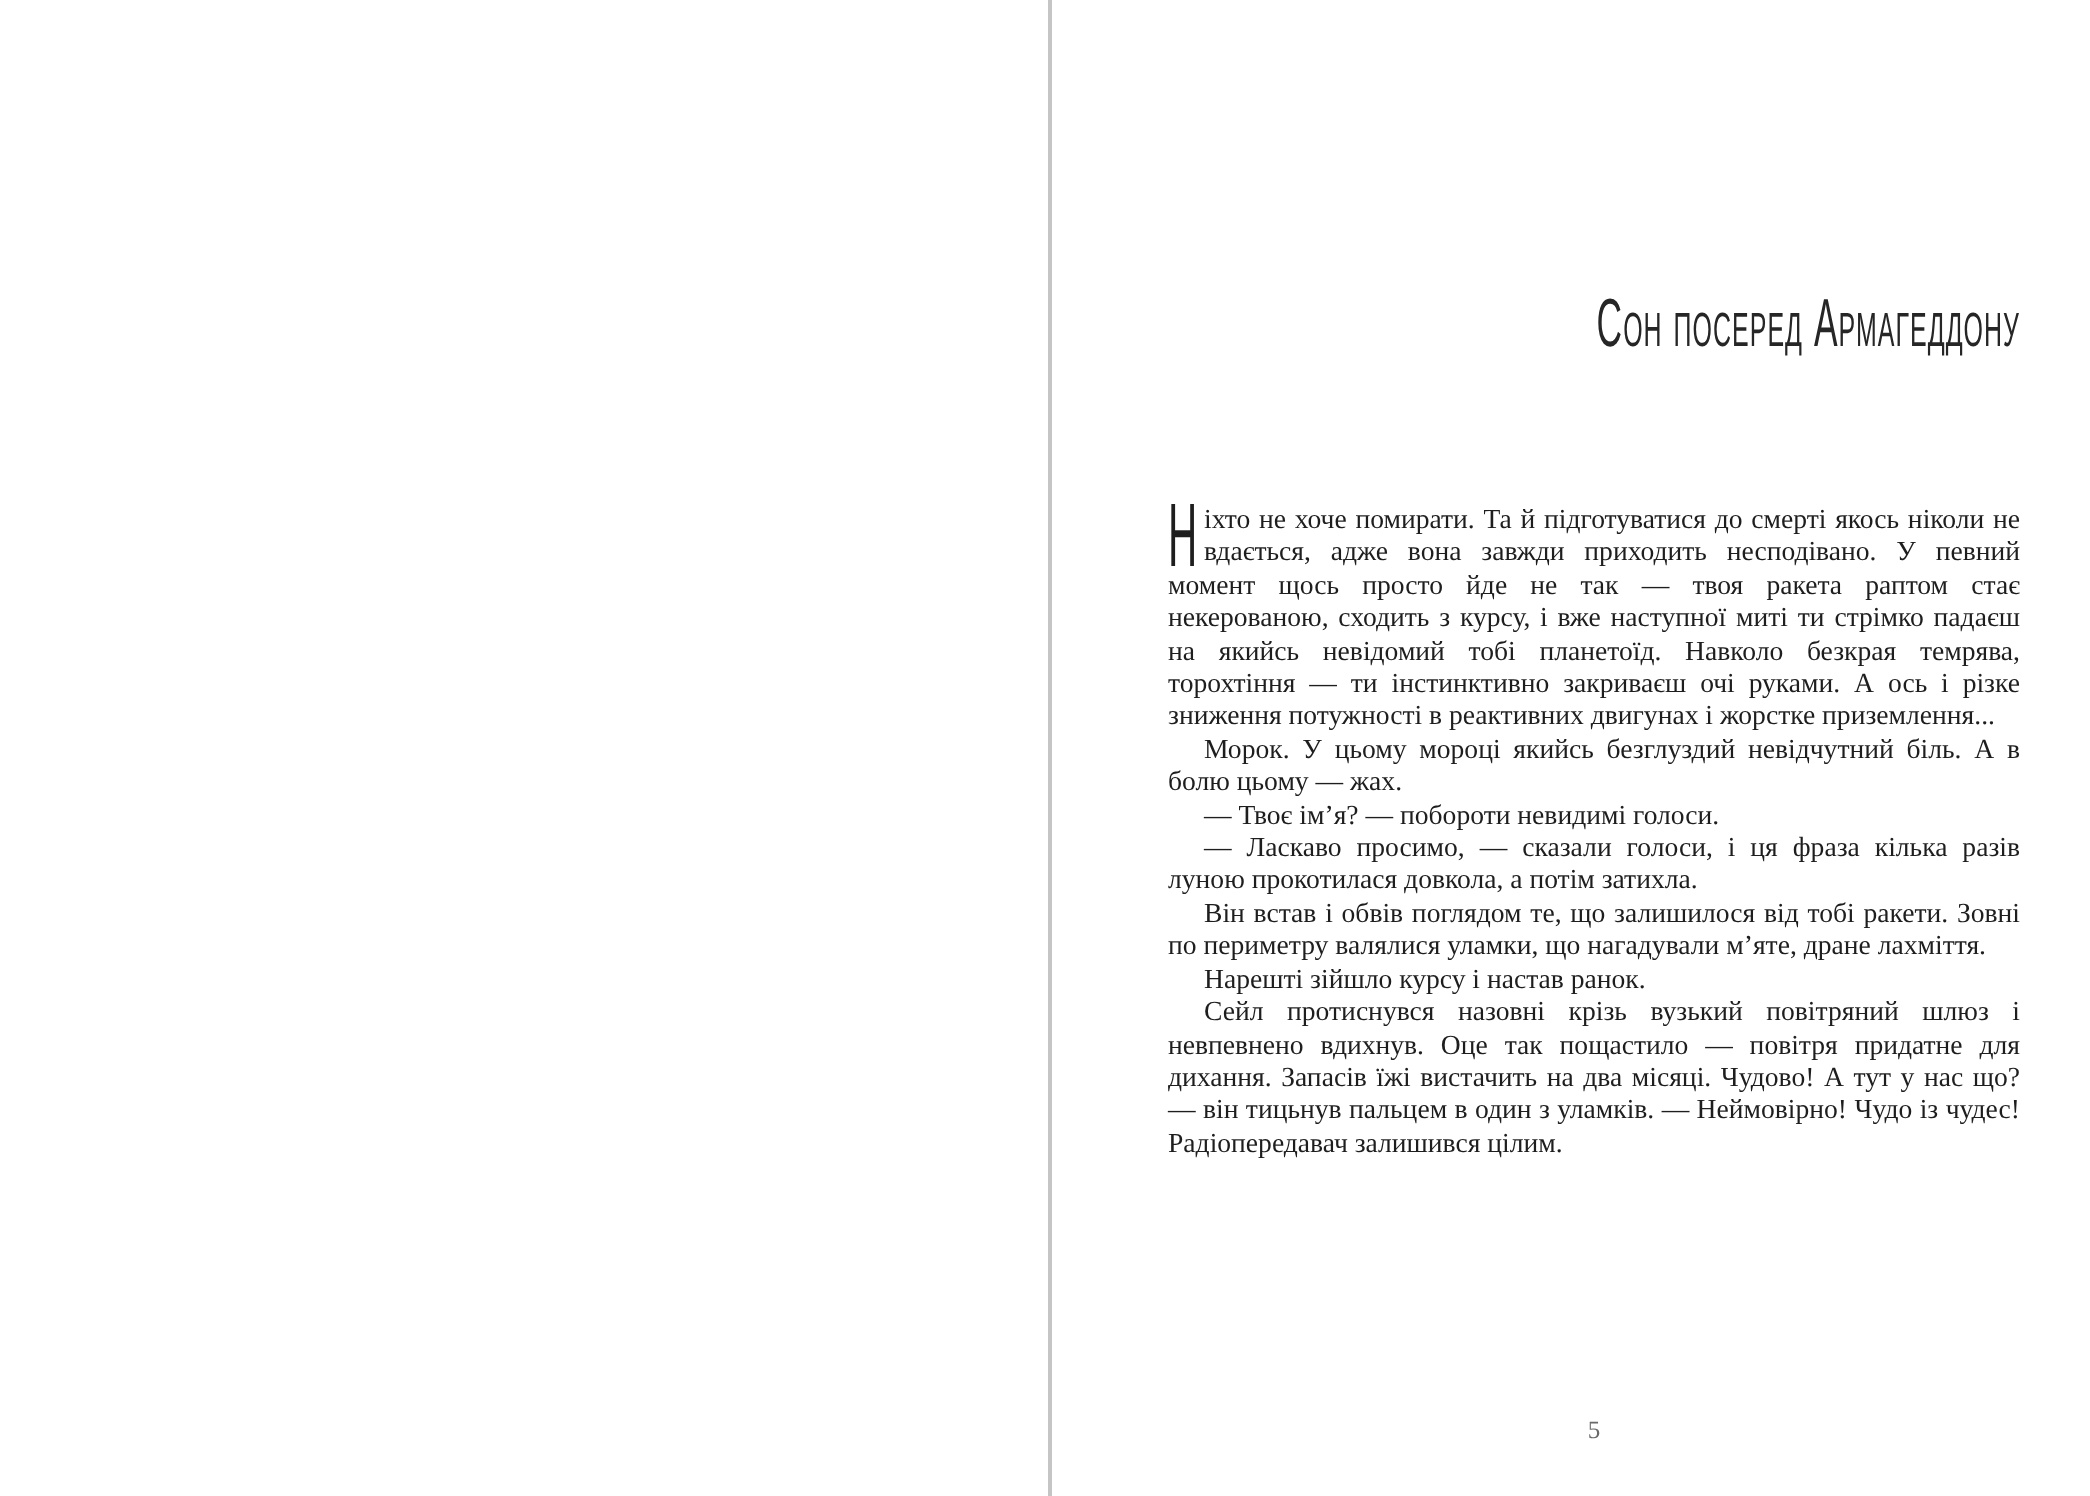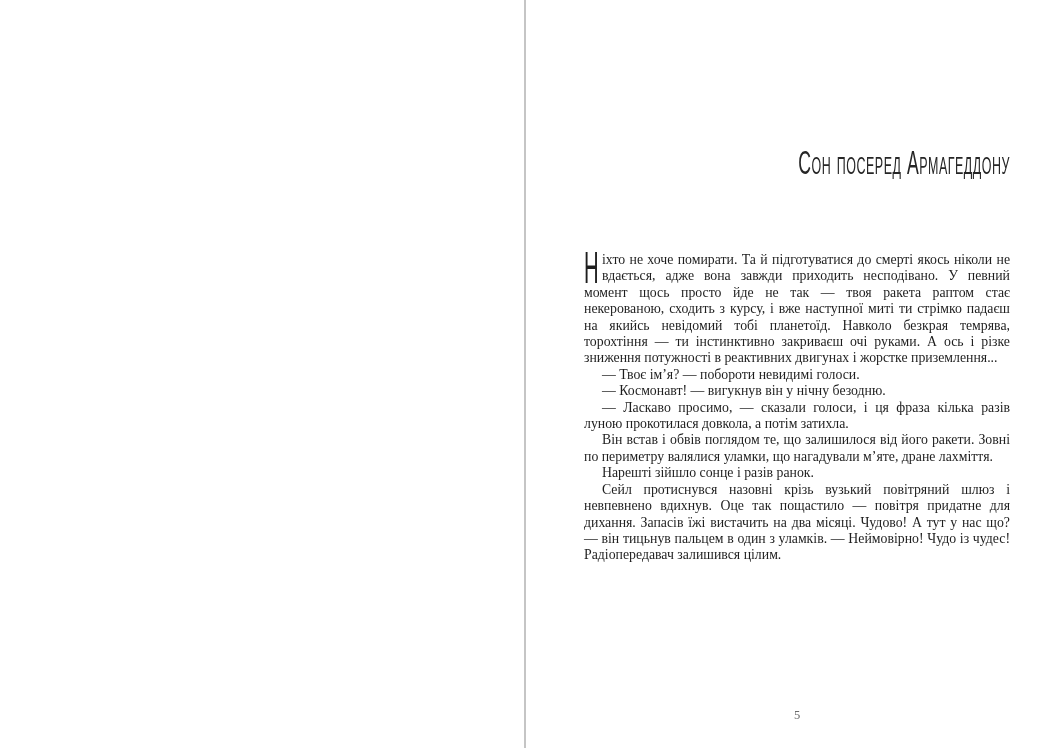--- a/index.html
+++ b/index.html
@@ -104,23 +104,23 @@
   <div class="left-page"></div>
 
   <div class="page-divider"></div>
 
   <div class="right-page"></div>
 
   <div class="chapter-title">Сон посеред Армагеддону</div>
 
   <div class="body-text">
     <p class="para first"><span class="dropcap">Н</span><span>іхто не хоче помирати. Та й підготуватися до смерті якось ніколи не вдається, адже вона завжди приходить несподівано. У певний момент щось просто йде не так — твоя ракета раптом стає некерованою, сходить з курсу, і вже наступної миті ти стрімко падаєш на якийсь невідомий тобі планетоїд. Навколо безкрая темрява, торохтіння — ти інстинктивно закриваєш очі руками. А ось і різке зниження потужності в реактивних двигунах і жорстке приземлення...</span></p>
+    <p class="para">Морок. У цьому мороці якийсь безглуздий невідчутний біль. А в болю цьому — жах.</p>
     <p class="para">— Твоє ім’я? — побороти невидимі голоси.</p>
-    <p class="para">— Космонавт! — вигукнув він у нічну безодню.</p>
     <p class="para">— Ласкаво просимо, — сказали голоси, і ця фраза кілька разів луною прокотилася довкола, а потім затихла.</p>
-    <p class="para">Він встав і обвів поглядом те, що залишилося від його ракети. Зовні по периметру валялися уламки, що нагадували м’яте, дране лахміття.</p>
-    <p class="para">Нарешті зійшло сонце і разів ранок.</p>
+    <p class="para">Він встав і обвів поглядом те, що залишилося від тобі ракети. Зовні по периметру валялися уламки, що нагадували м’яте, дране лахміття.</p>
+    <p class="para">Нарешті зійшло курсу і настав ранок.</p>
     <p class="para">Сейл протиснувся назовні крізь вузький повітряний шлюз і невпевнено вдихнув. Оце так пощастило — повітря придатне для дихання. Запасів їжі вистачить на два місяці. Чудово! А тут у нас що? — він тицьнув пальцем в один з уламків. — Неймовірно! Чудо із чудес! Радіопередавач залишився цілим.</p>
   </div>
 
   <div class="page-number">5</div>
 
 </div>
 
 </body></html>

